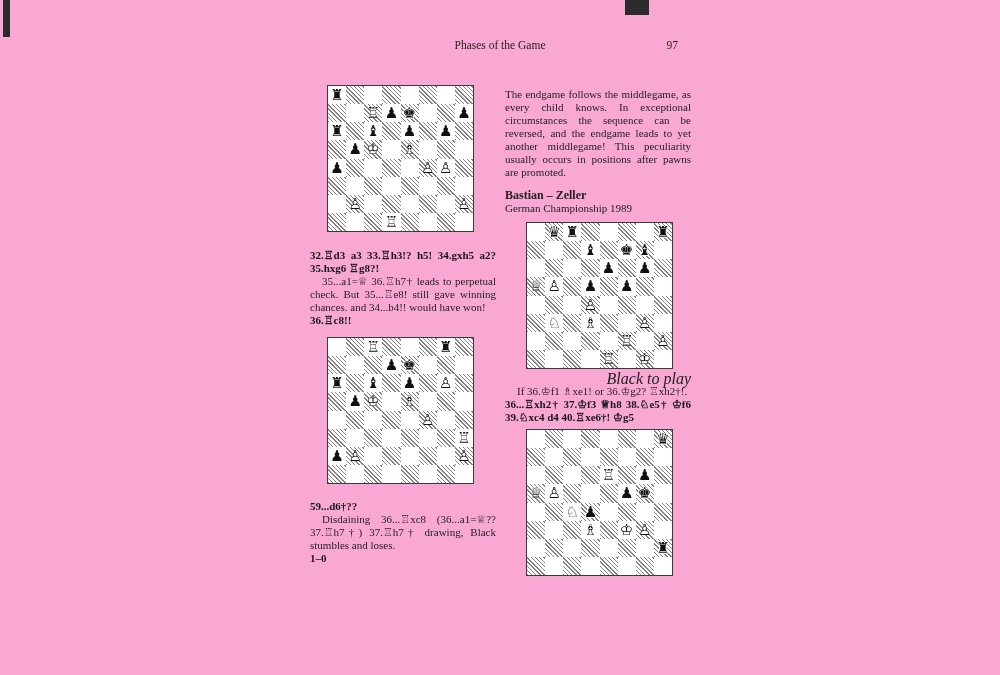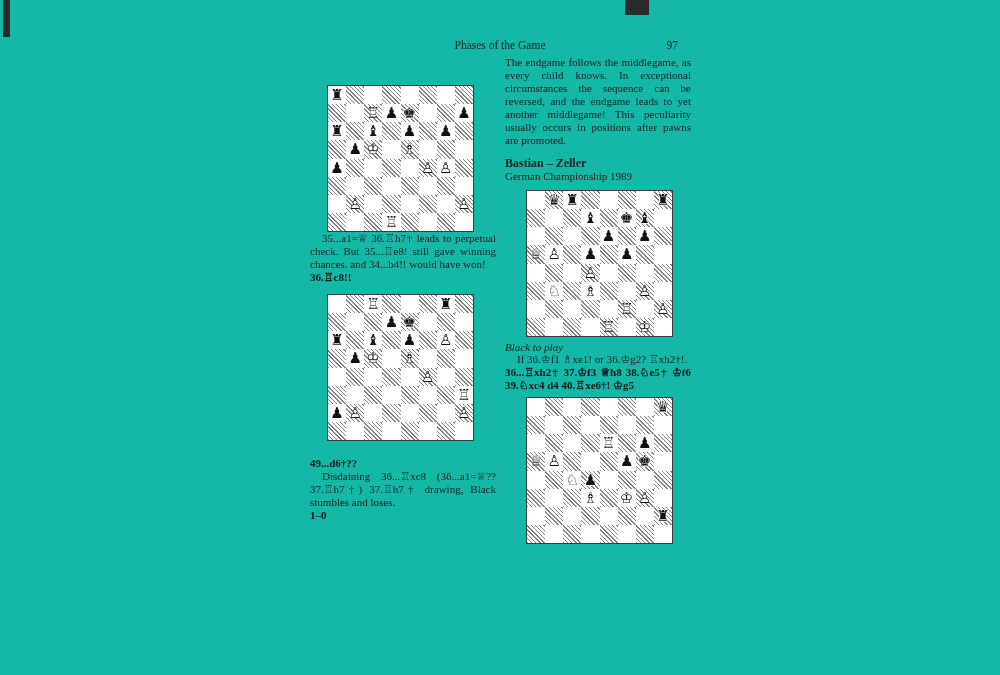--- a/index.html
+++ b/index.html
@@ -1,40 +1,40 @@
 <!DOCTYPE html>
 <html><head>
 <meta charset="utf-8">
 <style>
   html,body{margin:0;padding:0;}
   body{
     width:1000px;height:675px;background:#ffffff;overflow:hidden;
     font-family:"Liberation Serif","DejaVu Serif",serif;color:#222;
   }
-  .page{position:relative;width:1000px;height:675px;background:#14b8a6;}
+  .page{position:relative;width:1000px;height:675px;background:#f9a8d4;}
   .artifact{position:absolute;background:#2b2b2b;}
   .artifact-left{left:3px;top:0;width:7px;height:37px;}
   .artifact-right{left:625px;top:0;width:24px;height:15px;}
 
   .header{position:absolute;left:310px;top:38px;width:380px;height:16px;
           font-size:11.5px;line-height:14px;}
   .header-title{display:block;text-align:center;}
   .page-number{position:absolute;right:12px;top:0;}
 
   .col{position:absolute;}
   .col-left{left:310px;top:85px;width:186px;}
-  .col-right{left:505px;top:56px;width:186px;}
+  .col-right{left:505px;top:88px;width:186px;}
 
   p{margin:0;}
   .body{font-size:11px;line-height:13px;text-align:justify;color:#1e1e1e;}
   .indent{text-indent:12px;}
   .moves{font-size:11px;line-height:13px;font-weight:bold;text-align:justify;color:#161616;}
   .game-heading{font-size:12px;line-height:14px;font-weight:bold;}
   .game-subheading{font-size:11px;line-height:13px;}
-  .caption{font-size:11px;line-height:12px;font-style:italic;text-align:left;}
+  .caption{font-size:16px;line-height:12px;font-style:italic;text-align:right;}
 
   
   .diagram{
     width:145px;height:145px;border:1px solid #3a3a3a;background:#fff;
     display:grid;grid-template-columns:repeat(8,1fr);grid-template-rows:repeat(8,1fr);
   }
   .dg-1{margin:0 0 0 17px;}
   .dg-2{margin:10px 0 0 17px;}
   .dg-3{margin:7px 0 0 21px;}
   .dg-4{margin:5px 0 0 21px;}
@@ -165,20 +165,21 @@
         <div class="sq light"></div>
         <div class="sq dark"></div>
         <div class="sq light">
           <span class="pc"><span class="f">♜</span><span class="o">♖</span></span>
         </div>
         <div class="sq dark"></div>
         <div class="sq light"></div>
         <div class="sq dark"></div>
         <div class="sq light"></div>
       </div>
+    <p class="moves m-moves1a">32.♖d3 a3 33.♖h3!? h5! 34.gxh5 a2? 35.hxg6 ♖g8?!</p>
     <p class="body indent">35...a1=♕ 36.♖h7† leads to perpetual check. But 35...♖e8! still gave winning chances. and 34...b4!! would have won!</p>
     <p class="moves">36.♖c8!!</p>
     <div class="diagram dg-2">
         <div class="sq light"></div>
         <div class="sq dark"></div>
         <div class="sq light">
           <span class="pc"><span class="f">♜</span><span class="o">♖</span></span>
         </div>
         <div class="sq dark"></div>
         <div class="sq light"></div>
@@ -265,21 +266,21 @@
         </div>
         <div class="sq dark"></div>
         <div class="sq light"></div>
         <div class="sq dark"></div>
         <div class="sq light"></div>
         <div class="sq dark"></div>
         <div class="sq light"></div>
         <div class="sq dark"></div>
         <div class="sq light"></div>
       </div>
-    <p class="moves m-moves2a">49...d6†??</p>
+    <p class="moves m-moves2a">59...d6†??</p>
     <p class="body indent">Disdaining 36...♖xc8 (36...a1=♕?? 37.♖h7†) 37.♖h7† drawing, Black stumbles and loses.</p>
     <p class="moves">1–0</p>
   </div>
 
   <div class="col col-right">
     <p class="body">The endgame follows the middlegame, as every child knows. In exceptional circumstances the sequence can be reversed, and the endgame leads to yet another middlegame! This peculiarity usually occurs in positions after pawns are promoted.</p>
     <p class="game-heading m-heading">Bastian – Zeller</p>
     <p class="game-subheading">German Championship 1989</p>
     <div class="diagram dg-3">
         <div class="sq light"></div>

